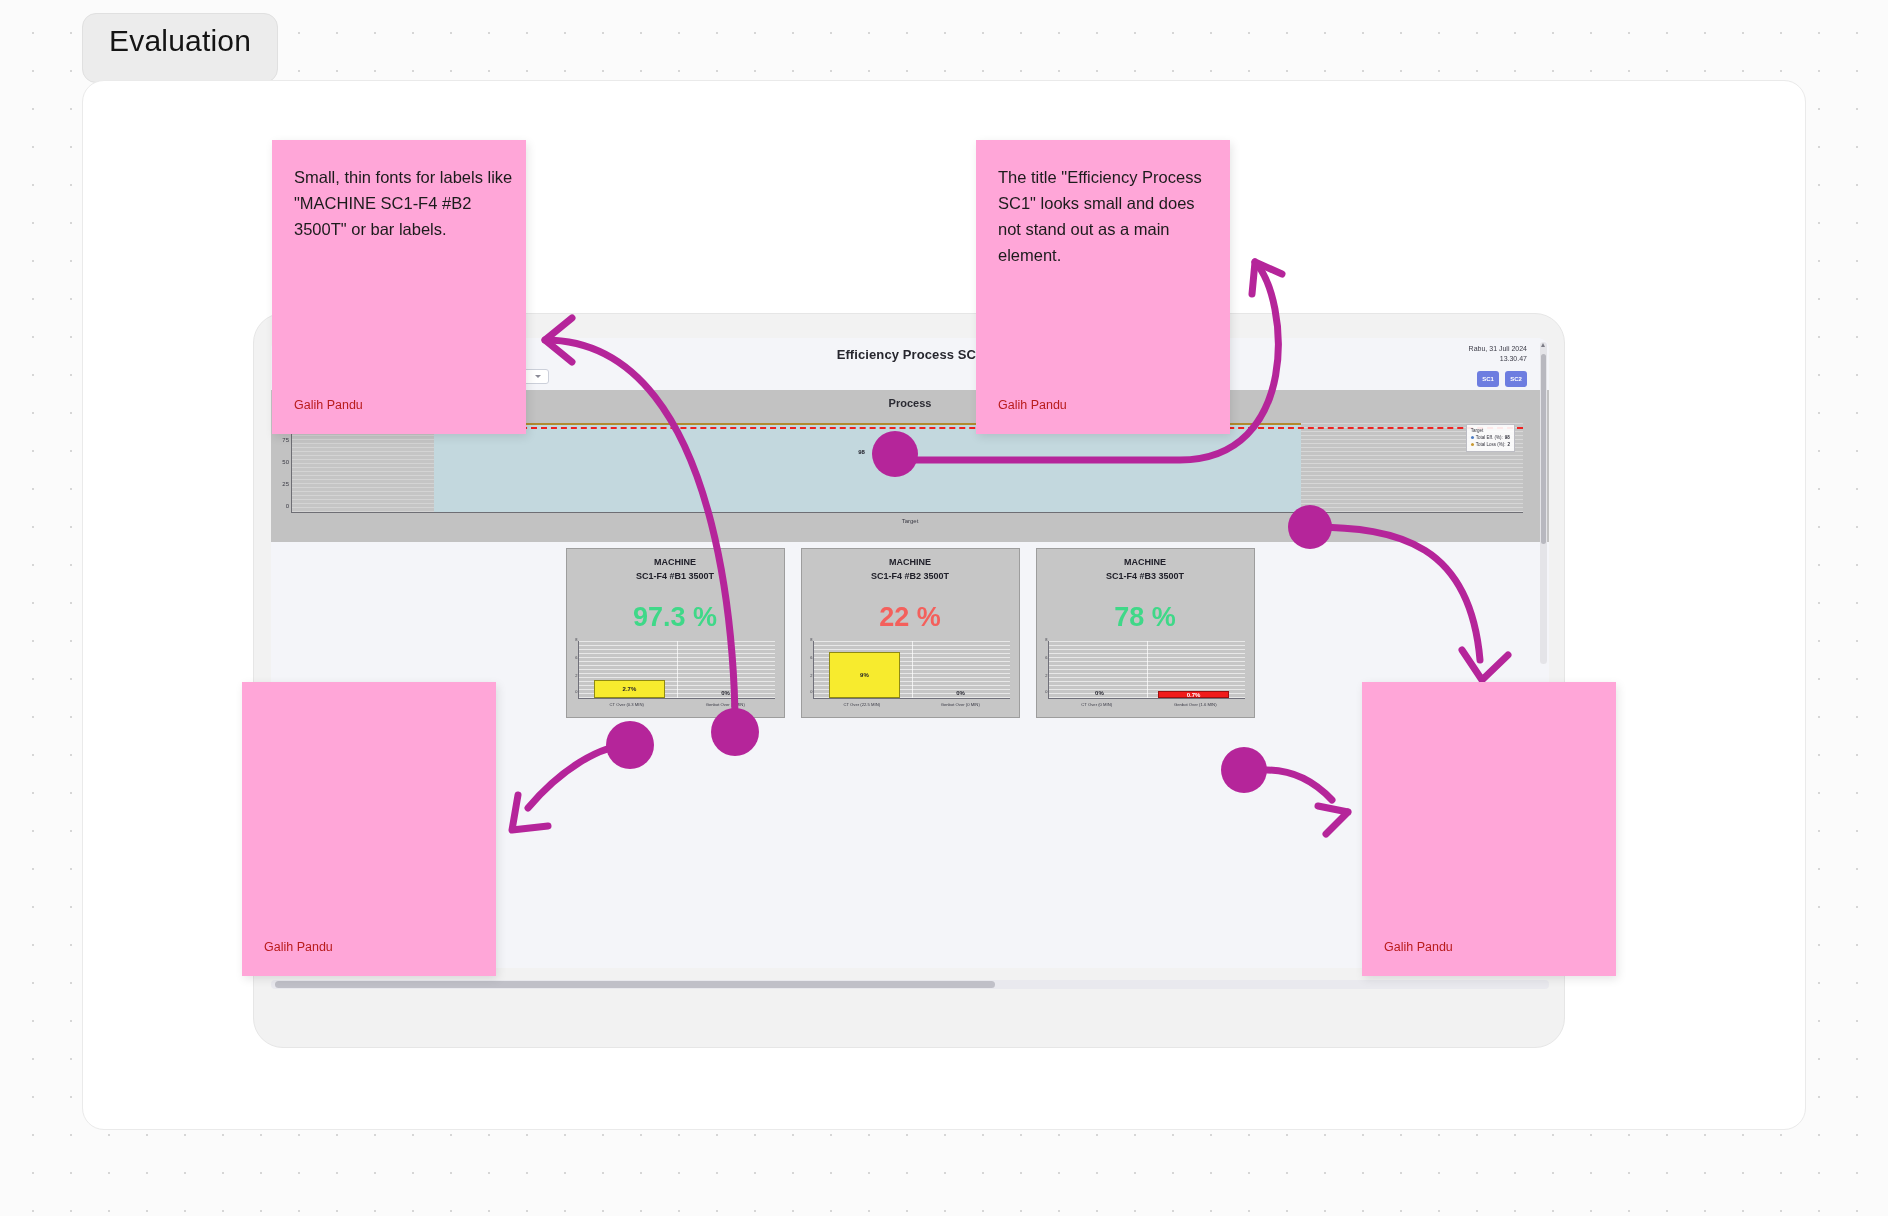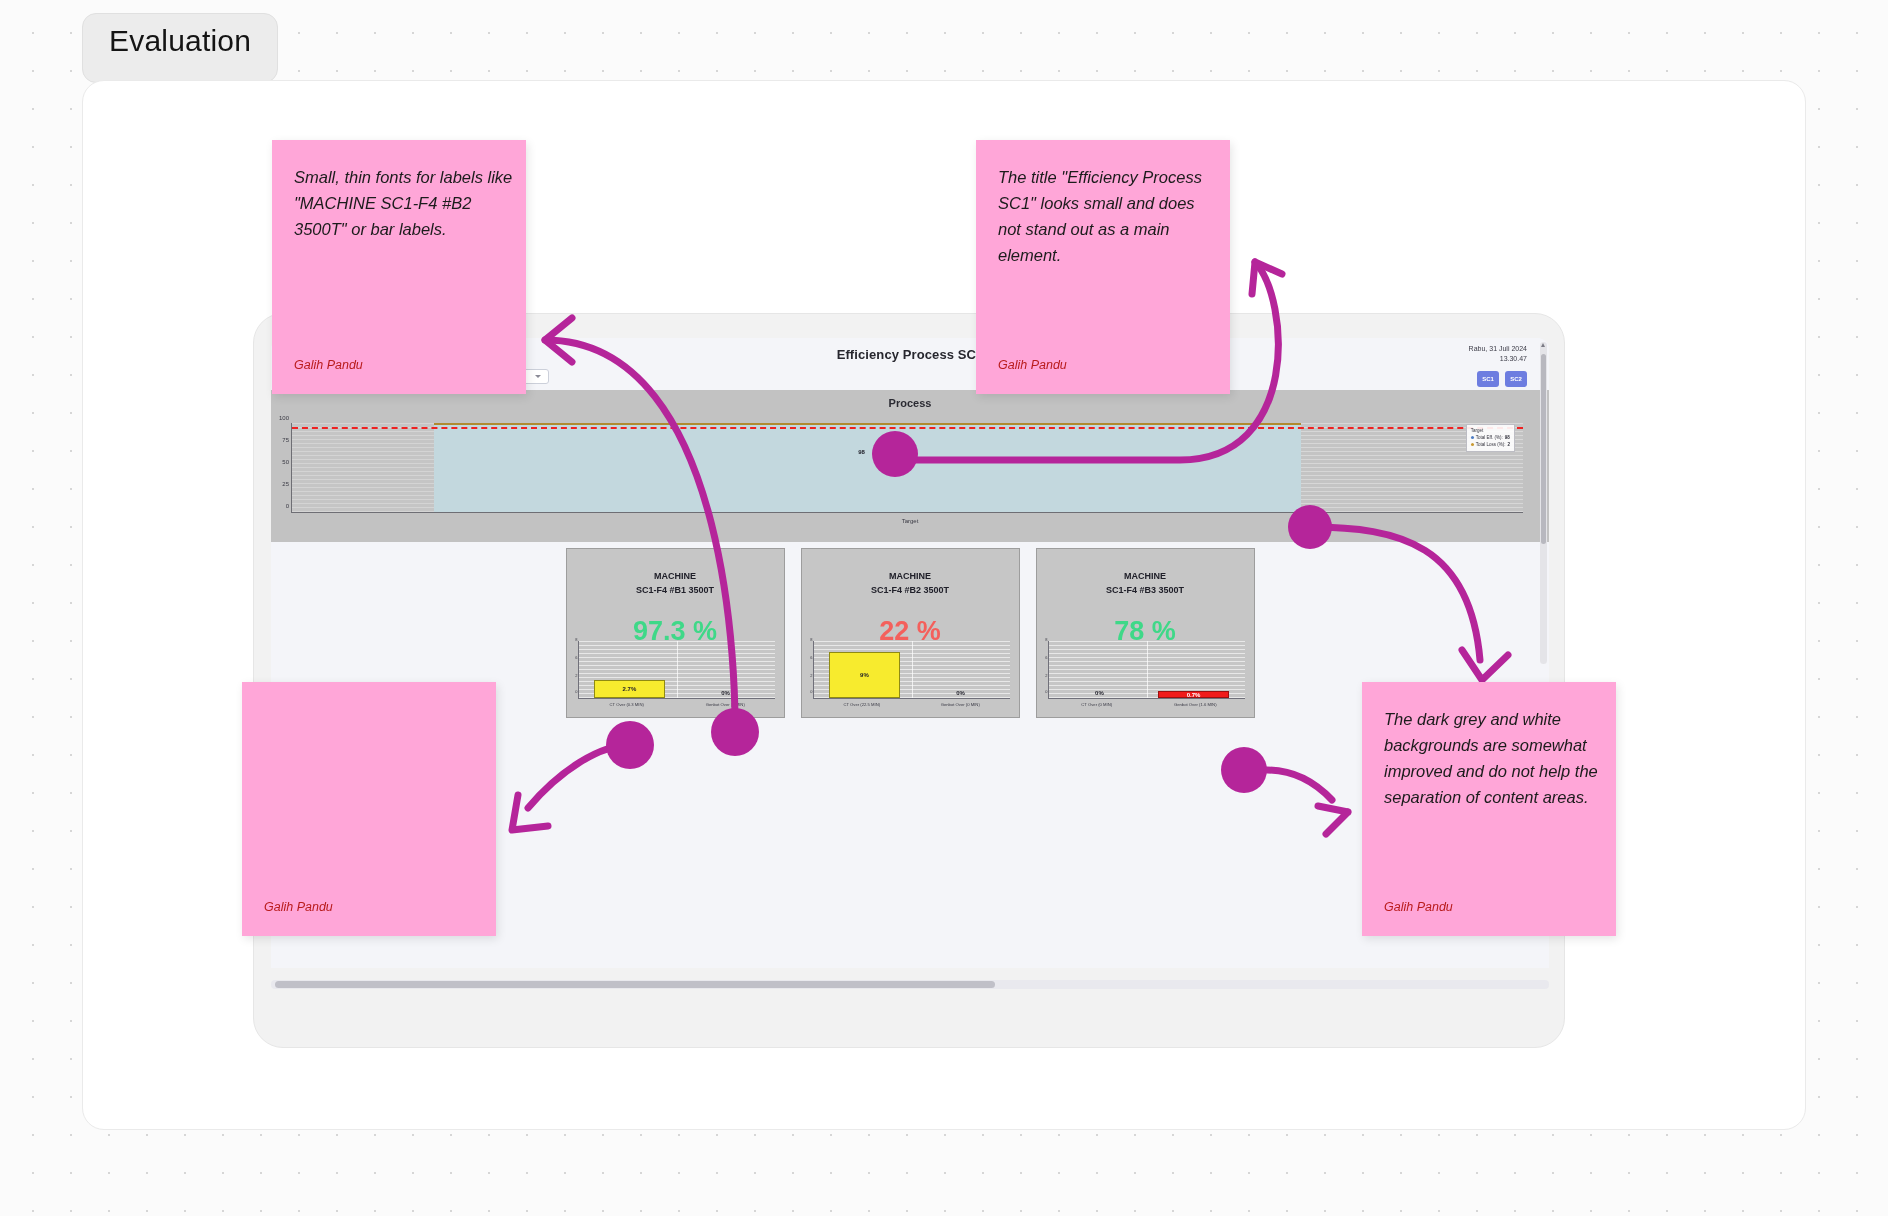--- a/index.html
+++ b/index.html
@@ -193,21 +193,21 @@
   .cards-row {
     position: absolute;
     left: 0; top: 210px; width: 1278px; height: 170px;
     display: flex; justify-content: center; gap: 16px;
   }
   .m-card {
     width: 219px; height: 170px;
     background: #c6c6c6;
     border: 1px solid #9d9d9d;
     position: relative;
-    padding-top: 21px;
+    padding-top: 7px;
   }
   .m-title {
     text-align: center; font-size: 9px; font-weight: 700; color: #20202a;
     line-height: 1.55;
   }
   .m-pct {
     text-align: center;
     font-size: 27px; font-weight: 700;
     margin-top: 20px;
     line-height: 1;
@@ -253,26 +253,25 @@
   .h-scroll {
     position: absolute; left: 17px; bottom: 58px;
     width: 1278px; height: 9px;
     background: #e9e9ee; border-radius: 4px;
   }
   .h-scroll .thumb { position: absolute; left: 4px; top: 1px; width: 720px; height: 7px; background: #c0c0c8; border-radius: 4px; }
 
   
   .note {
     position: absolute;
-    width: 254px; height: 254px;
+    width: 254px; height: 294px;
     background: #ffa6d8;
     box-shadow: 2px 3px 9px rgba(0,0,0,.10);
     padding: 24px 11px 0 22px;
     z-index: 40;
-    font-style: italic;
   }
   .note-text {
     font-size: 16.5px;
     line-height: 26px;
     color: #1c1c1c;
     white-space: pre-line;
   }
   .note-author {
     position: absolute;
     left: 22px; bottom: 22px;
@@ -478,21 +477,20 @@
 <div class="note" id="note-2">
   <div class="note-text">The title "Efficiency Process SC1" looks small and does not stand out as a main element.</div>
   <div class="note-author">Galih Pandu</div>
 </div>
 
 <div class="note" id="note-3">
   <div class="note-author">Galih Pandu</div>
 </div>
 
 <div class="note" id="note-4">
-  <div class="note-text">The dark grey and white backgrounds are somewhat improved and do not help the separation of content areas.</div>
   <div class="note-author">Galih Pandu</div>
 </div>
 
 <svg id="arrows-front">
 
   <g>
     <path d="M630,745 C600,745 560,770 528,808" fill="none" stroke="#b5259a" stroke-width="7" stroke-linecap="round"></path>
     <circle cx="630" cy="745" r="24" fill="#b5259a"></circle>
     <path d="M512,830 L518,795 M512,830 L548,826" fill="none" stroke="#b5259a" stroke-width="7" stroke-linecap="round"></path>
   </g>

